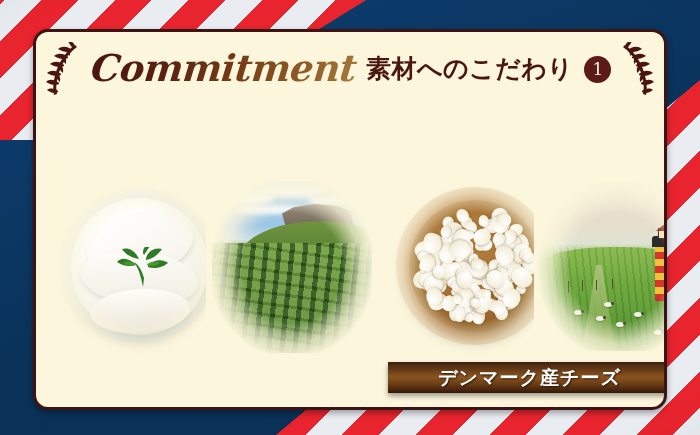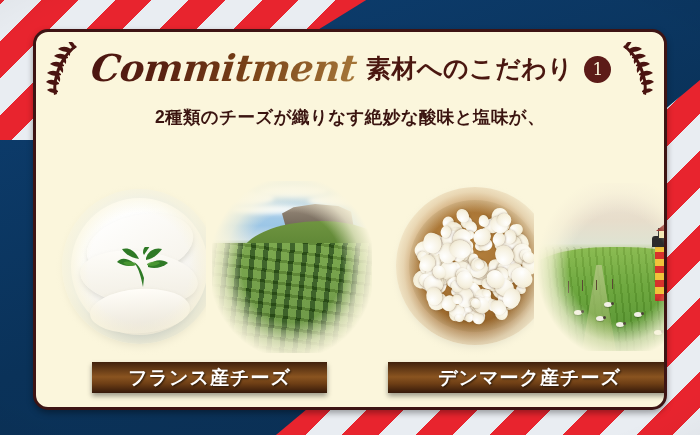--- a/index.html
+++ b/index.html
@@ -266,21 +266,20 @@
                 <path d="M21 21 C22 16 19 13 15 13 C17 17 18 20 21 22 Z"></path>
                 <path d="M18 30 C19 25 16 22 12 22 C14 26 15 29 18 31 Z"></path>
                 <path d="M15 39 C16 34 13 31 9 31 C11 35 12 38 15 40 Z"></path>
               </g>
             </g>
           </svg>
         </div>
       </div>
 
       <div class="desc">
-        <div>2種類のチーズが織りなす絶妙な酸味と塩味が、</div>
       </div>
 
       <div class="photos">
 
         <div class="photo p-fr-bowl">
           <div class="bowl-fr">
             <div class="swirl sw1"></div>
             <div class="swirl sw2"></div>
             <div class="swirl sw3"></div>
             <div class="herb">
@@ -493,18 +492,17 @@
             <div class="sheep" style="left:58px;bottom:30px;"></div>
             <div class="sheep" style="left:78px;bottom:24px;"></div>
             <div class="sheep" style="left:96px;bottom:34px;"></div>
             <div class="sheep" style="left:116px;bottom:16px;"></div>
             <div class="sheep" style="left:66px;bottom:44px;"></div>
           </div>
           <div class="feather"></div>
         </div>
       </div>
 
-      <div class="caption cap-fr">フランス産チーズ</div>
       <div class="caption cap-dk">デンマーク産チーズ</div>
 
     </div>
   </div>
 </div>
 
 </body></html>

